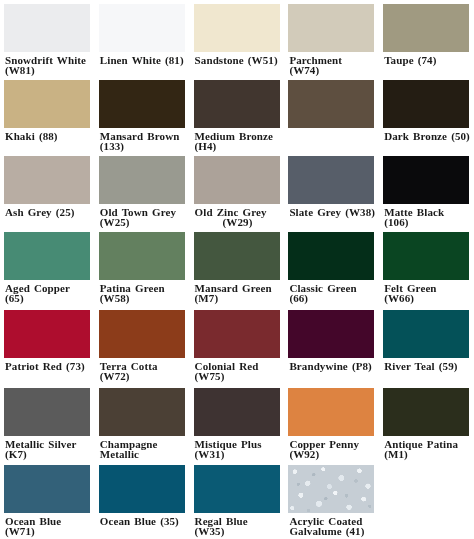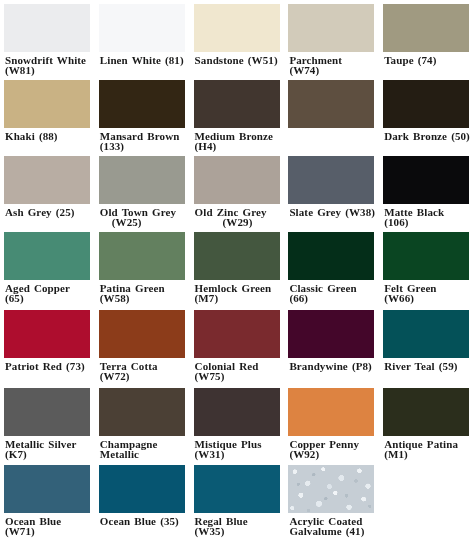--- a/index.html
+++ b/index.html
@@ -122,21 +122,21 @@
       <div class="swatch-chip" title="Dark Bronze (50)" style="background-color: rgb(36, 29, 19);"></div>
       <span class="swatch-label">Dark Bronze (50)</span>
     </div>
     <div class="swatch-cell">
       <div class="swatch-chip" title="Ash Grey (25)" style="background-color: rgb(184, 173, 163);"></div>
       <span class="swatch-label">Ash Grey (25)</span>
     </div>
     <div class="swatch-cell">
       <div class="swatch-chip" title="Old  Town  Grey (W25)" style="background-color: rgb(153, 154, 144);"></div>
       <span class="swatch-label">Old  Town  Grey</span>
-      <span class="swatch-label" style="padding-top: 0px; margin-left: 12px;">(W25)</span>
+      <span class="swatch-label" style="padding-top: 0px;">(W25)</span>
     </div>
     <div class="swatch-cell">
       <div class="swatch-chip" title="Old  Zinc  Grey (W29)" style="background-color: rgb(172, 162, 153);"></div>
       <span class="swatch-label">Old  Zinc  Grey</span>
       <span class="swatch-label" style="padding-top: 0px; text-align: center;">(W29)</span>
     </div>
     <div class="swatch-cell">
       <div class="swatch-chip" title="Slate Grey (W38)" style="background-color: rgb(87, 94, 105);"></div>
       <span class="swatch-label">Slate Grey (W38)</span>
     </div>
@@ -147,21 +147,21 @@
     <div class="swatch-cell">
       <div class="swatch-chip" title="Aged Copper (65)" style="background-color: rgb(71, 139, 116);"></div>
       <span class="swatch-label">Aged Copper (65)</span>
     </div>
     <div class="swatch-cell">
       <div class="swatch-chip" title="Patina Green (W58)" style="background-color: rgb(99, 128, 95);"></div>
       <span class="swatch-label">Patina Green (W58)</span>
     </div>
     <div class="swatch-cell">
       <div class="swatch-chip" title="Hemlock  Green (M7)" style="background-color: rgb(68, 87, 63);"></div>
-      <span class="swatch-label">Hemlock  Green</span>
+      <span class="swatch-label">Mansard  Green</span>
       <span class="swatch-label" style="padding-top: 0px;">(M7)</span>
     </div>
     <div class="swatch-cell">
       <div class="swatch-chip" title="Classic Green (66)" style="background-color: rgb(4, 46, 25);"></div>
       <span class="swatch-label">Classic Green (66)</span>
     </div>
     <div class="swatch-cell">
       <div class="swatch-chip" title="Felt Green (W66)" style="background-color: rgb(10, 69, 34);"></div>
       <span class="swatch-label">Felt Green (W66)</span>
     </div>

